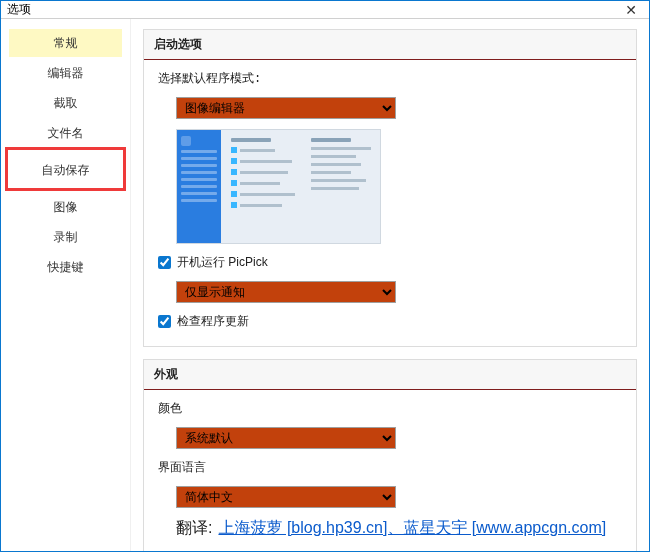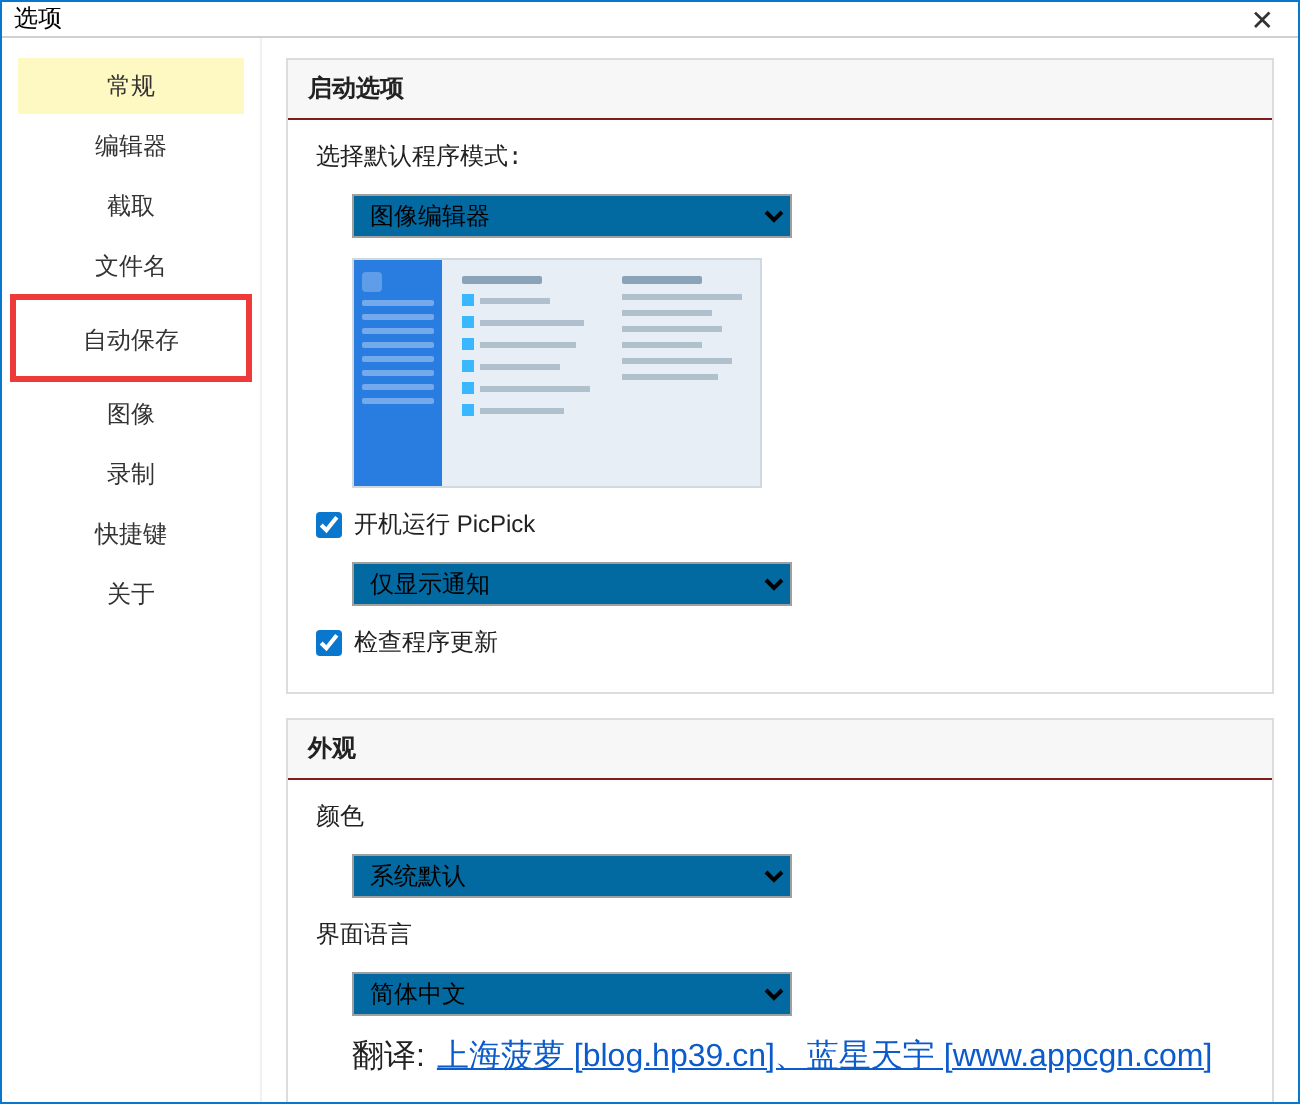--- a/index.html
+++ b/index.html
@@ -12,21 +12,21 @@
   .sidebar .item { height: 28px; display: flex; align-items: center; justify-content: center; font-size: 12px; color: #333; cursor: pointer; margin-bottom: 2px; }
   .sidebar .item.active { background: #fef9c3; }
   .sidebar .highlight { border: 3px solid #ef3a3a; margin: -2px -4px 2px -4px; padding: 6px 4px 4px 4px; }
   .sidebar .highlight .item { margin-bottom: 0; }
   .main { flex: 1; padding: 10px 12px; display: flex; flex-direction: column; gap: 12px; overflow: auto; }
   .panel { border: 1px solid #dcdcdc; }
   .panel-header { background: #f7f7f7; border-bottom: 1px solid #7f1d1d; padding: 6px 10px; font-size: 12px; font-weight: bold; color: #222; }
   .panel-body { padding: 10px 14px 16px 14px; display: flex; flex-direction: column; gap: 10px; }
   .label { font-size: 12px; color: #222; font-family: Liberation Mono, monospace; }
   .select { position: relative; }
-  .select select { width: 220px; height: 22px; font-size: 12px; border: 1px solid #9f9f9f; background: #0369a1; padding: 0 4px; }
+  .select select { width: 220px; height: 22px; font-size: 12px; border: 1px solid #9f9f9f; background: #c2410c; padding: 0 4px; }
   .preview { width: 205px; height: 115px; background: #e8eef5; border: 1px solid #d0d8e0; display: flex; align-items: flex-start; }
   .preview .pside { width: 48px; height: 100%; background: #2a7de0; display: flex; flex-direction: column; padding: 6px 4px; gap: 4px; }
   .preview .pside .dot { width: 10px; height: 10px; background: rgba(255,255,255,0.25); border-radius: 2px; }
   .preview .pside .line { width: 36px; height: 3px; background: rgba(255,255,255,0.35); border-radius: 1px; }
   .preview .ptop { flex: 1; padding: 8px 10px; display: flex; gap: 16px; }
   .preview .ptop .col { display: flex; flex-direction: column; gap: 5px; }
   .preview .ptop .hline { width: 40px; height: 4px; background: #8aa3b8; border-radius: 1px; }
   .preview .ptop .sline { width: 60px; height: 3px; background: #b0c0cd; }
   .preview .ptop .iconln { display:flex; gap:3px; align-items:center;}
   .preview .ptop .iconln .ic { width:6px; height:6px; background:#39b7ff; }
@@ -49,21 +49,20 @@
     <div class="item active">常规</div>
     <div class="item">编辑器</div>
     <div class="item">截取</div>
     <div class="item">文件名</div>
     <div class="highlight">
       <div class="item">自动保存</div>
     </div>
     <div class="item">图像</div>
     <div class="item">录制</div>
     <div class="item">快捷键</div>
-    <div class="item">关于</div>
   </div>
 
   <div class="main">
     <div class="panel">
       <div class="panel-header">启动选项</div>
       <div class="panel-body">
         <div class="label">选择默认程序模式:</div>
         <div class="select indent">
           <select><option>图像编辑器</option></select>
         </div>

